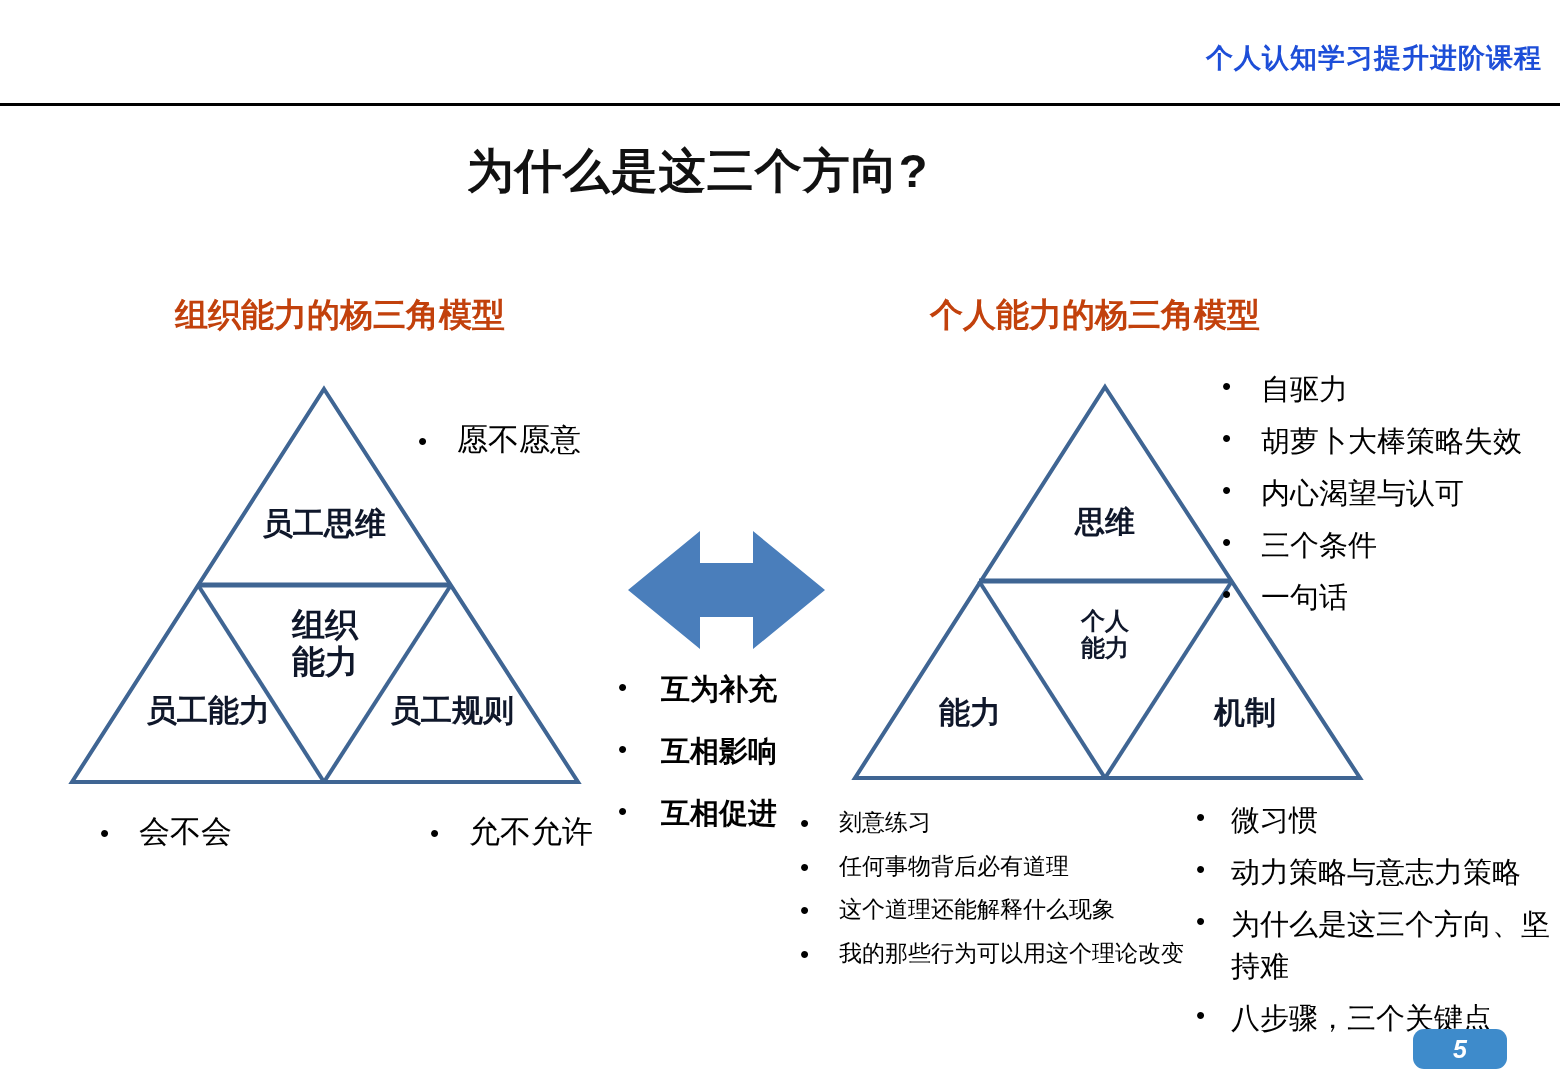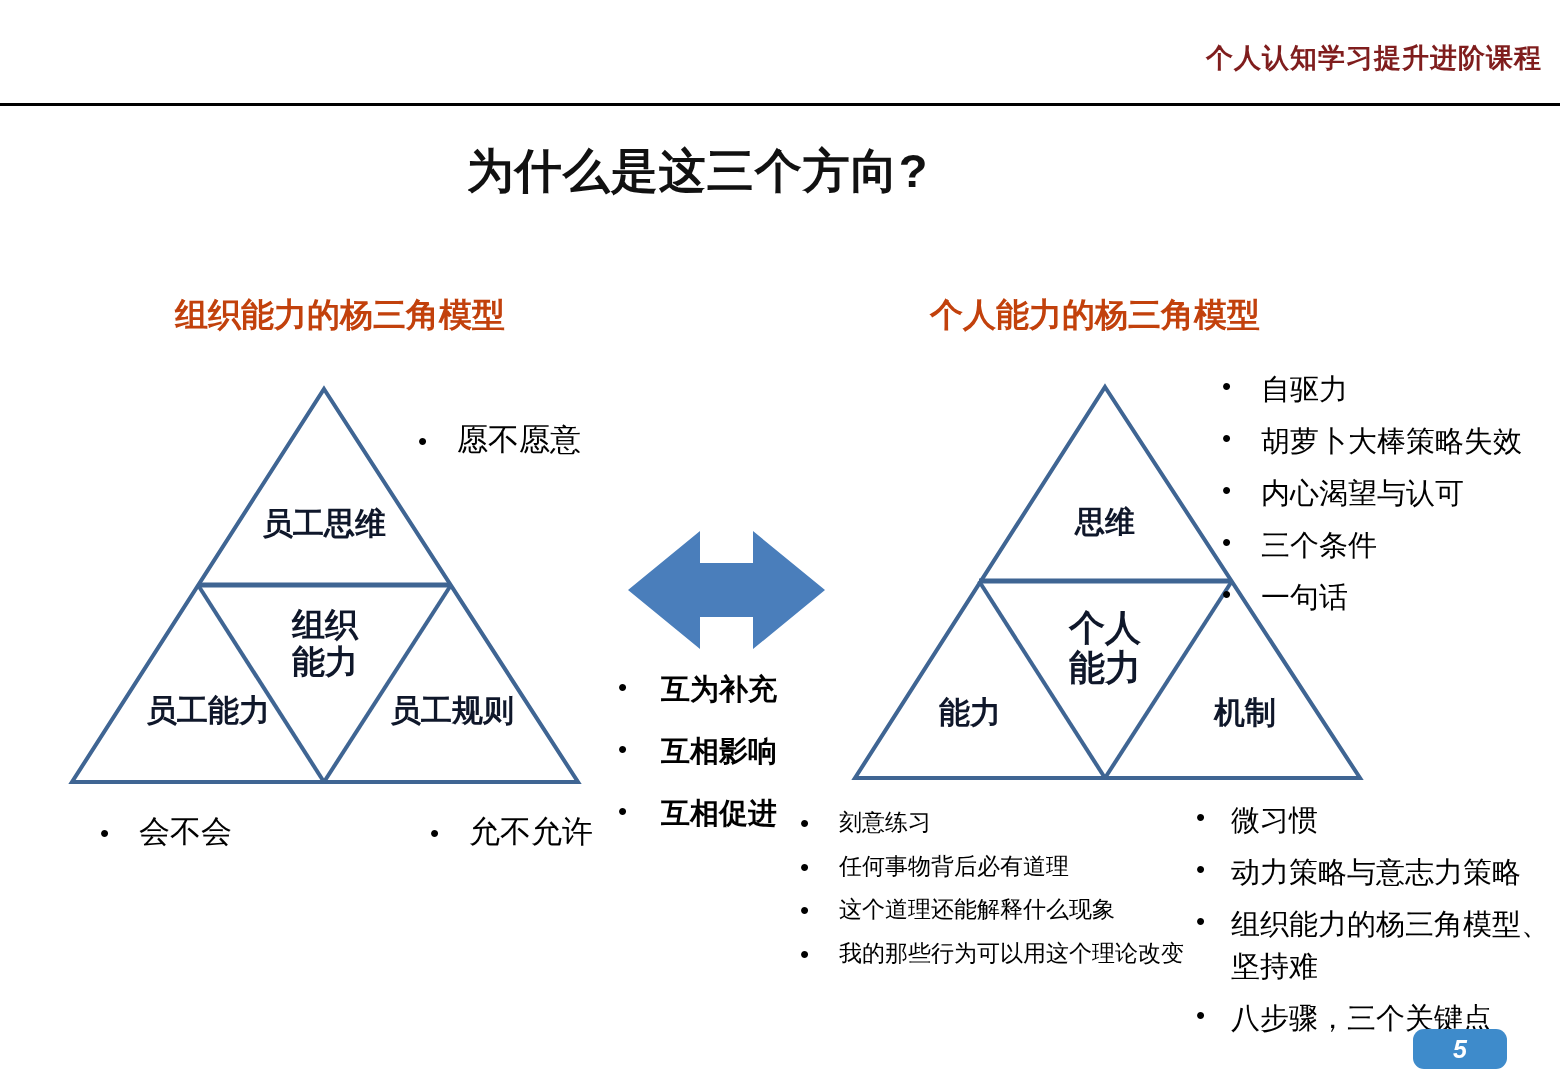--- a/index.html
+++ b/index.html
@@ -24,21 +24,21 @@
     height: 105px;
   }
   #header-title {
     position: absolute;
     right: 18px;
     top: 40px;
     font-family: Liberation Mono, monospace;
     font-weight: 700;
     font-size: 27px;
     letter-spacing: 1px;
-    color: #7f1d1d;
+    color: #1d4ed8;
     white-space: nowrap;
   }
   #header-rule {
     position: absolute;
     left: 0;
     top: 103px;
     width: 1560px;
     height: 3px;
     background: #000000;
   }
@@ -87,21 +87,21 @@
   }
 
   
   #l-top    { left: 234px; top: 507px; width: 180px; font-size: 31px; }
   #l-center { left: 255px; top: 607px; width: 140px; font-size: 33px; white-space: normal; }
   #l-left   { left: 128px; top: 694px; width: 160px; font-size: 31px; }
   #l-right  { left: 372px; top: 694px; width: 160px; font-size: 31px; }
 
   
   #r-top    { left: 1045px; top: 505px; width: 120px; font-size: 30px; }
-  #r-center { left: 1040px; top: 608px; width: 130px; font-size: 36px; white-space: normal; }
+  #r-center { left: 1040px; top: 608px; width: 130px; font-size: 24px; white-space: normal; }
   #r-left   { left: 905px; top: 696px; width: 130px; font-size: 31px; }
   #r-right  { left: 1180px; top: 696px; width: 130px; font-size: 31px; }
 
   
   .bullet-list {
     position: absolute;
     list-style: none;
     margin: 0;
     padding: 0;
   }
@@ -318,21 +318,21 @@
   <li>
     <span class="bullet-dot">•</span>
     <span class="bullet-text">微习惯</span>
   </li>
   <li>
     <span class="bullet-dot">•</span>
     <span class="bullet-text">动力策略与意志力策略</span>
   </li>
   <li>
     <span class="bullet-dot">•</span>
-    <span class="bullet-text">组织能力的杨三角模型、坚持难</span>
+    <span class="bullet-text">为什么是这三个方向、坚持难</span>
   </li>
   <li>
     <span class="bullet-dot">•</span>
     <span class="bullet-text">八步骤，三个关键点</span>
   </li>
 </ul>
 
 <div id="page-badge" style="background: rgb(62, 139, 203);">
   <span>5</span>
 </div>

